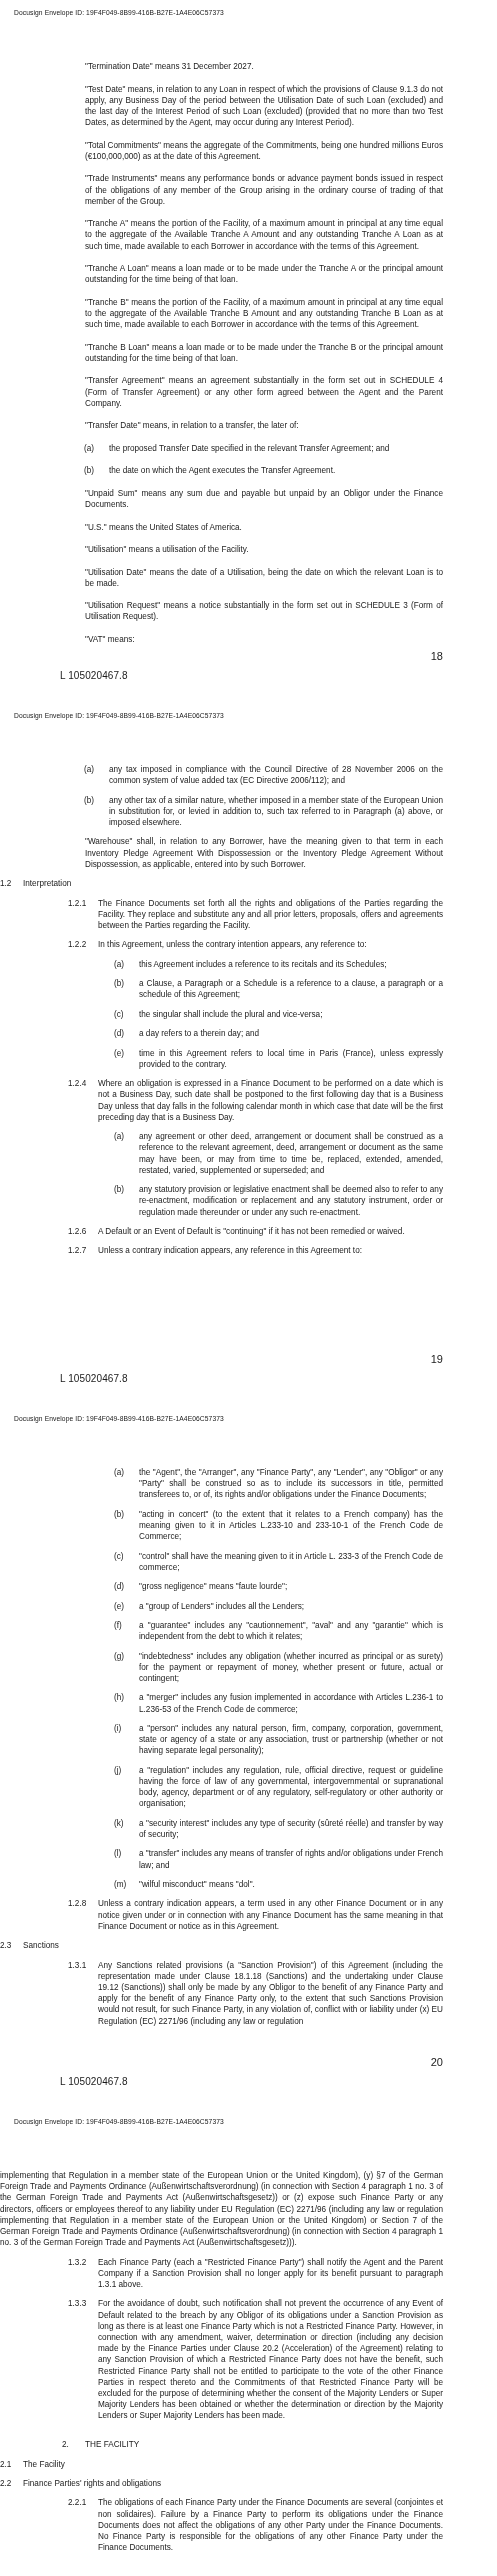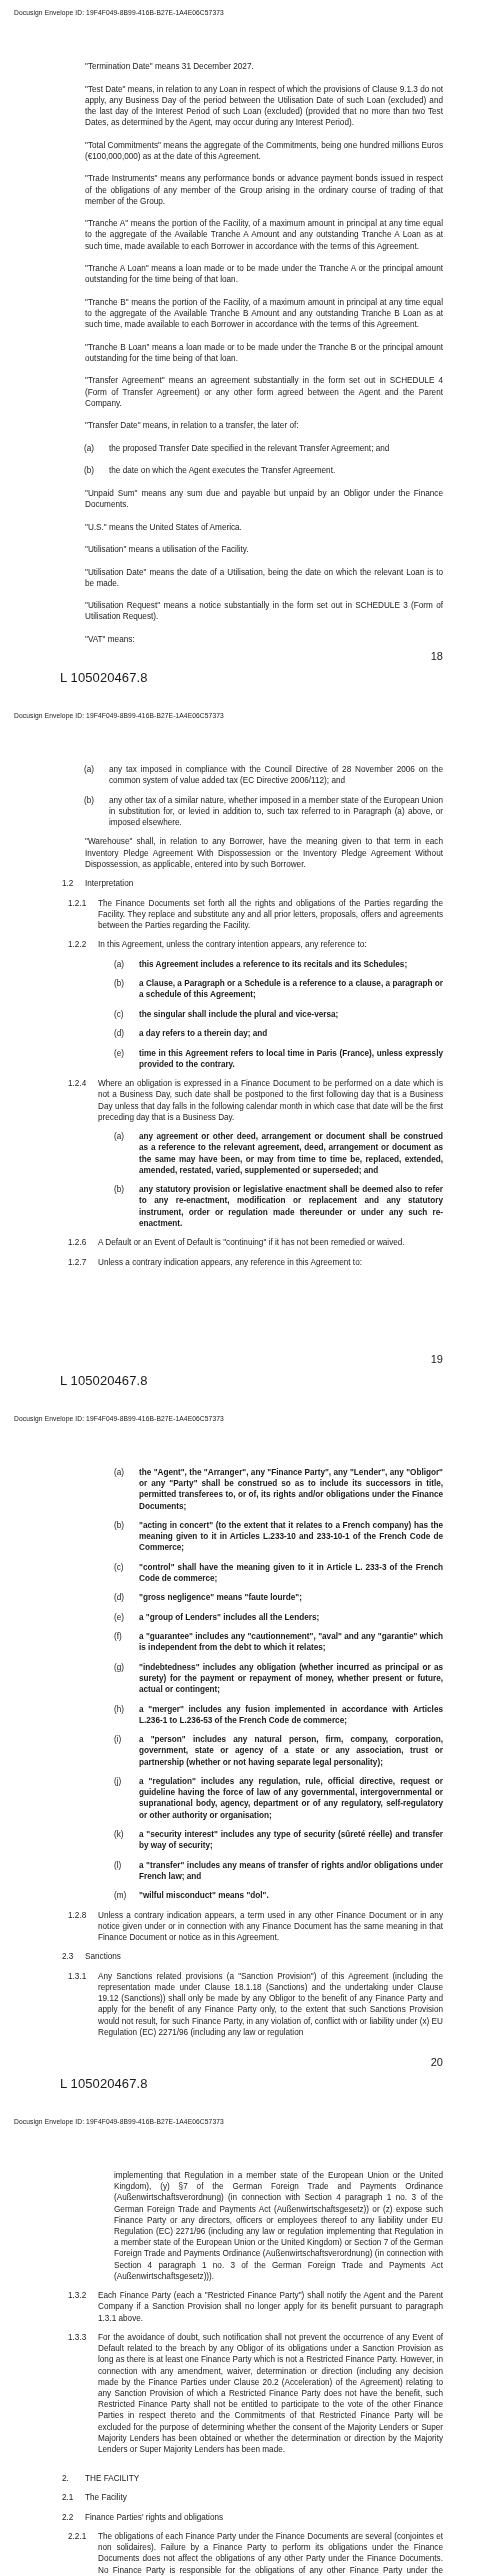--- a/index.html
+++ b/index.html
@@ -49,21 +49,20 @@
   .def-item {
     display: flex;
     margin-left: 84px;
     margin-right: 54px;
   }
   .def-item .lbl { flex: none; width: 25px; }
   .def-item .txt { flex: 1; text-align: justify; }
 
   .section {
     display: flex;
-    margin-left: 62px;
     margin-right: 54px;
     margin-top: 6.2px;
     justify-content: flex-end;
   }
   .section .num { flex: none; width: 23px; }
   .section .txt { flex: 1; }
 
   .top-section {
     display: flex;
     margin-left: 62px;
@@ -80,44 +79,43 @@
   }
   .clause .num { flex: none; width: 30px; }
   .clause .txt { flex: 1; text-align: justify; }
 
   .clause-item {
     display: flex;
     margin-left: 114px;
     margin-right: 54px;
   }
   .clause-item .lbl { flex: none; width: 25px; }
-  .clause-item .txt { flex: 1; text-align: justify; font-weight: bold; }
+  .clause-item .txt { flex: 1; text-align: justify; }
 
   .body-par {
     margin-left: 85px;
     margin-right: 54px;
     text-align: justify;
   }
   .cont {
-    margin-left: 114px;
     margin-right: 54px;
     text-align: justify;
   }
   .page-num {
     position: absolute;
     top: 650px;
     right: 54px;
     font-size: 11px;
     color: #1a1a1a;
   }
   .doc-id {
     position: absolute;
     top: 670px;
     left: 60px;
-    font-size: 13px;
+    font-size: 10px;
     color: #1a1a1a;
     letter-spacing: 0.1px;
   }
 </style>
 </head>
 <body>
 
 <div id="doc">
   <div class="page gap-lg">
     <div class="ds-header">Docusign Envelope ID: 19F4F049-8B99-416B-B27E-1A4E06C57373</div>

